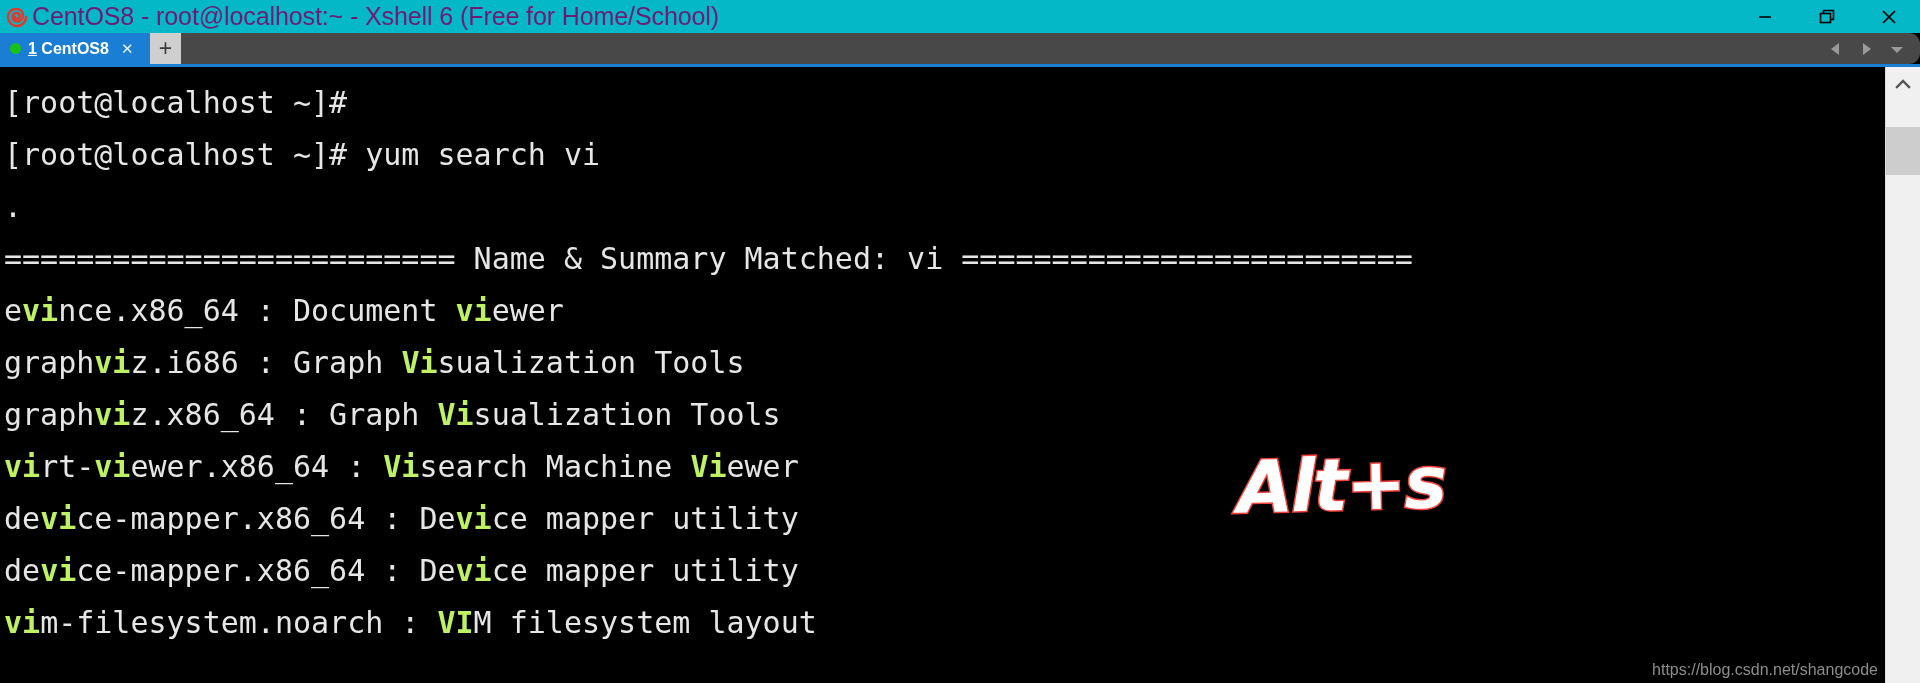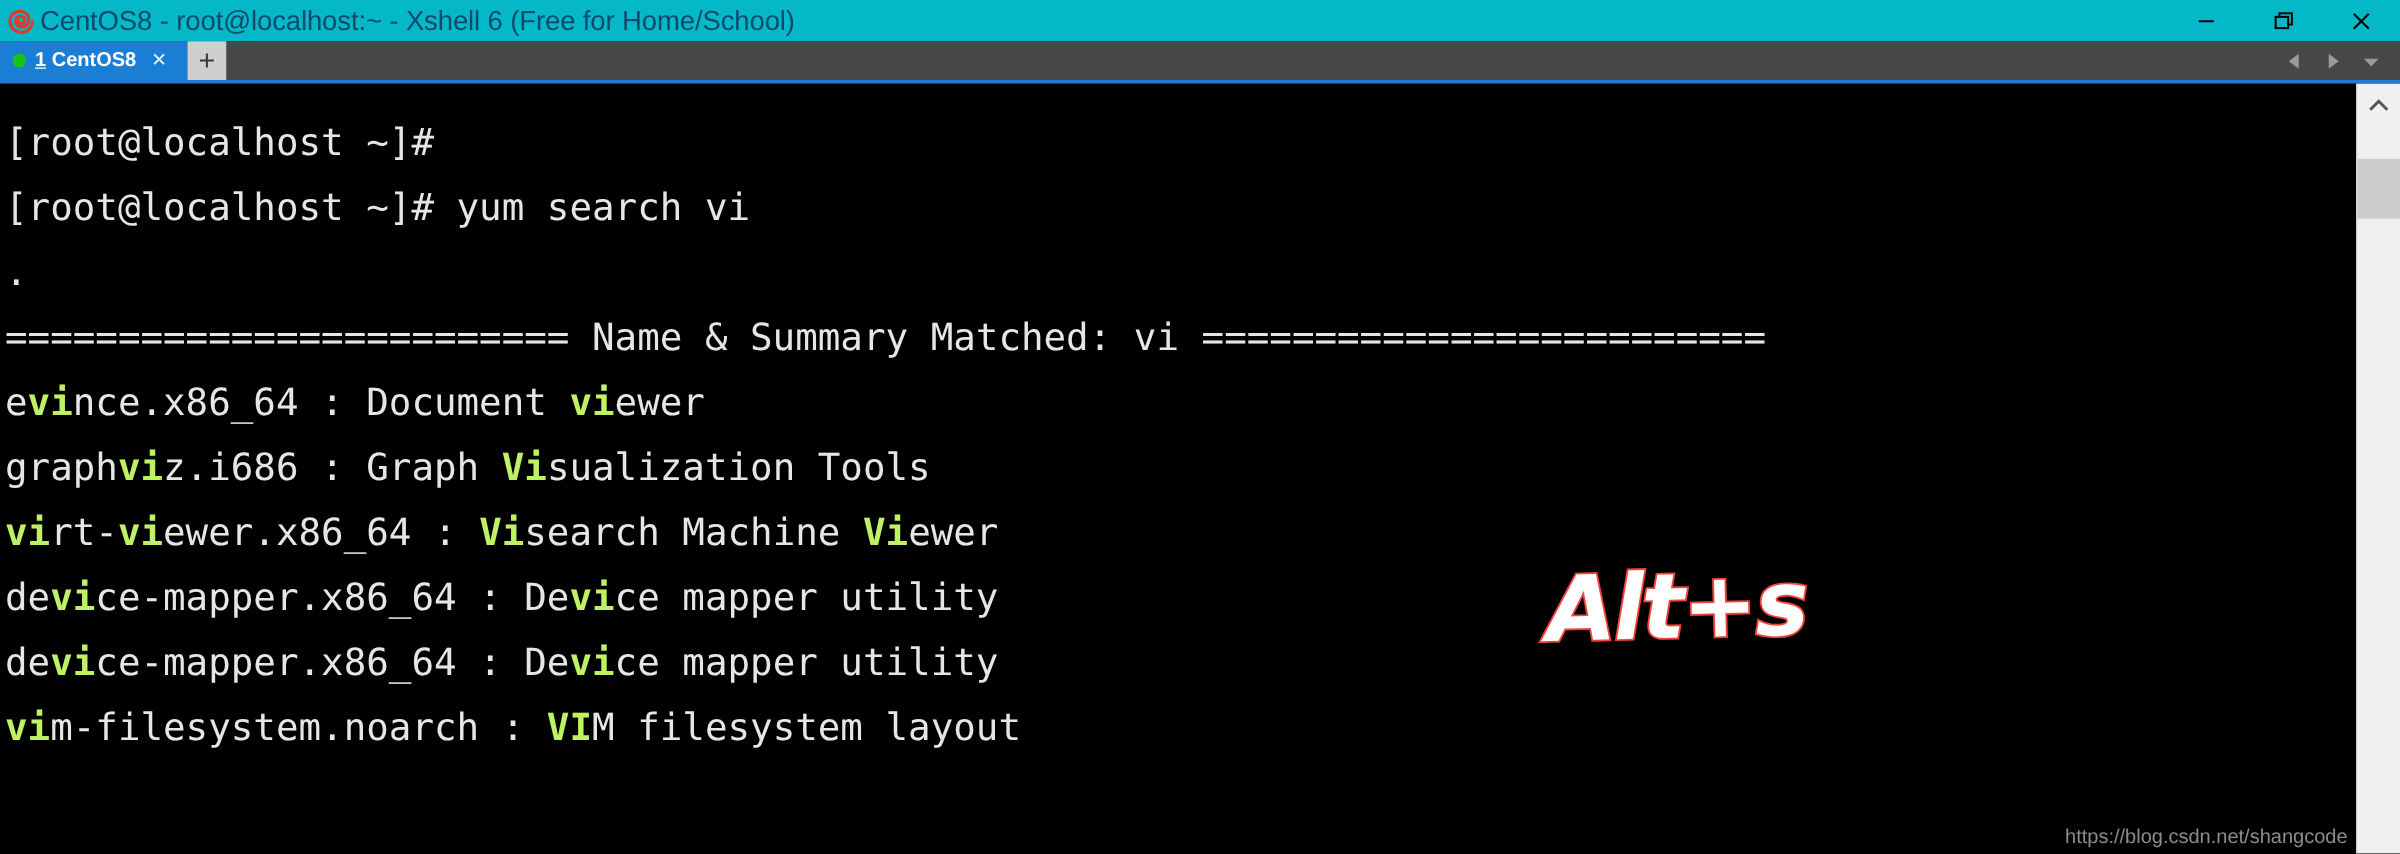--- a/index.html
+++ b/index.html
@@ -23,22 +23,22 @@
     background: #05b8c8;
     display: flex; align-items: center;
   }
   .app-icon {
     width: 26px; height: 26px;
     margin-left: 4px; margin-right: 2px;
     flex: 0 0 auto;
     display: flex; align-items: center; justify-content: center;
   }
   .title-text {
-    font-size: 22px;
-    color: #0c4a6e;
+    font-size: 25px;
+    color: #701a75;
     white-space: nowrap;
     letter-spacing: -0.1px;
     font-family: "Liberation Sans", sans-serif;
   }
   .win-controls {
     position: absolute; right: 0; top: 0;
     height: 33px;
     display: flex; align-items: center;
   }
   .win-btn {
@@ -46,21 +46,21 @@
     display: flex; align-items: center; justify-content: center;
     cursor: default;
   }
   .win-btn svg { display: block; }
 
   
   .tabstrip {
     position: absolute; top: 33px; left: 0;
     width: 1920px; height: 31px;
     background: #484848;
-    display: flex; align-items: stretch;
+    display: flex; align-items: stretch; border-radius: 11px;
   }
   .tab {
     background: #1a7fd4;
     height: 31px;
     display: flex; align-items: center;
     padding: 0 8px 0 10px;
     min-width: 150px;
     box-sizing: border-box;
   }
   .tab-dot {
@@ -105,21 +105,21 @@
     background: #1a7fd4;
   }
 
   
   .terminal {
     position: absolute;
     top: 67px; left: 0;
     width: 1885px; height: 616px;
     background: #000000;
     overflow: hidden;
-    padding: 22px 0 0 4px;
+    padding: 10px 0 0 4px;
     box-sizing: border-box;
   }
   .term-line {
     font-family: "DejaVu Sans Mono", monospace;
     font-size: 30px;
     line-height: 52px;
     color: #e6e6e6;
     white-space: pre;
     letter-spacing: 0px;
   }
@@ -235,20 +235,21 @@
   <div class="blue-underline"></div>
 
   <div class="terminal">
     <div id="term-lines">
         <div class="term-line"><span>[root@localhost ~]# </span></div>
         <div class="term-line"><span>[root@localhost ~]# yum search vi</span></div>
         <div class="term-line"><span>.</span></div>
         <div class="term-line"><span>========================= Name &amp; Summary Matched: vi =========================</span></div>
         <div class="term-line"><span>e</span><b>vi</b><span>nce.x86_64 : Document </span><b>vi</b><span>ewer</span></div>
         <div class="term-line"><span>graph</span><b>vi</b><span>z.i686 : Graph </span><b>Vi</b><span>sualization Tools</span></div>
+        <div class="term-line"><span>graph</span><b>vi</b><span>z.x86_64 : Graph </span><b>Vi</b><span>sualization Tools</span></div>
         <div class="term-line"><b>vi</b><span>rt-</span><b>vi</b><span>ewer.x86_64 : </span><b>Vi</b><span>search Machine </span><b>Vi</b><span>ewer</span></div>
         <div class="term-line"><span>de</span><b>vi</b><span>ce-mapper.x86_64 : De</span><b>vi</b><span>ce mapper utility</span></div>
         <div class="term-line"><span>de</span><b>vi</b><span>ce-mapper.x86_64 : De</span><b>vi</b><span>ce mapper utility</span></div>
         <div class="term-line"><b>vi</b><span>m-filesystem.noarch : </span><b>VI</b><span>M filesystem layout</span></div>
       </div>
   </div>
 
   <div class="annotation">Alt+s</div>
 
   <div class="scrollbar">

